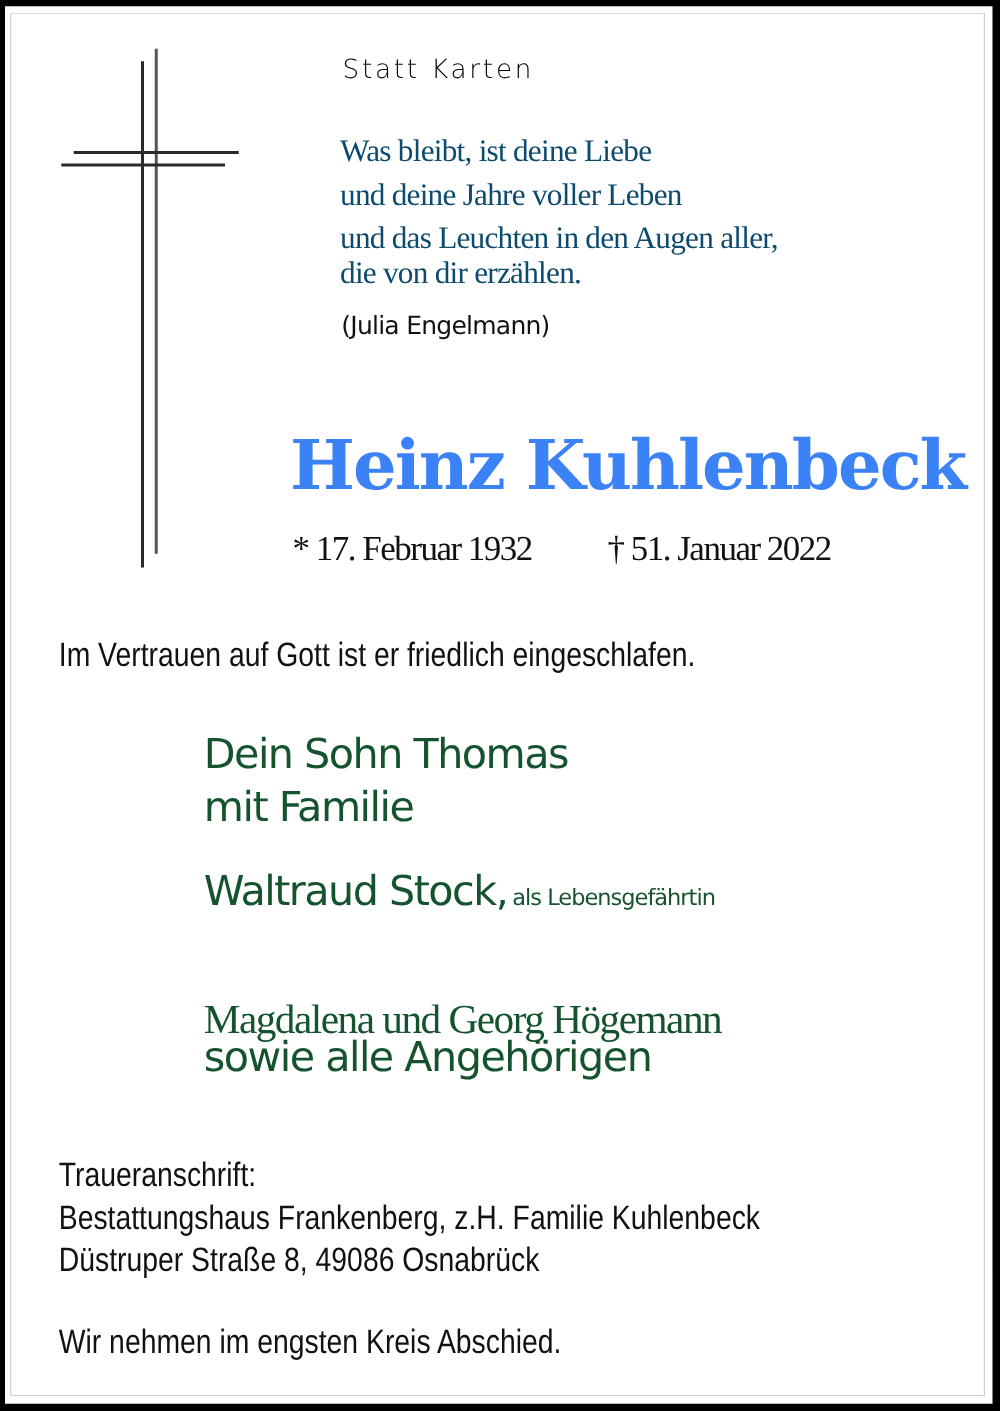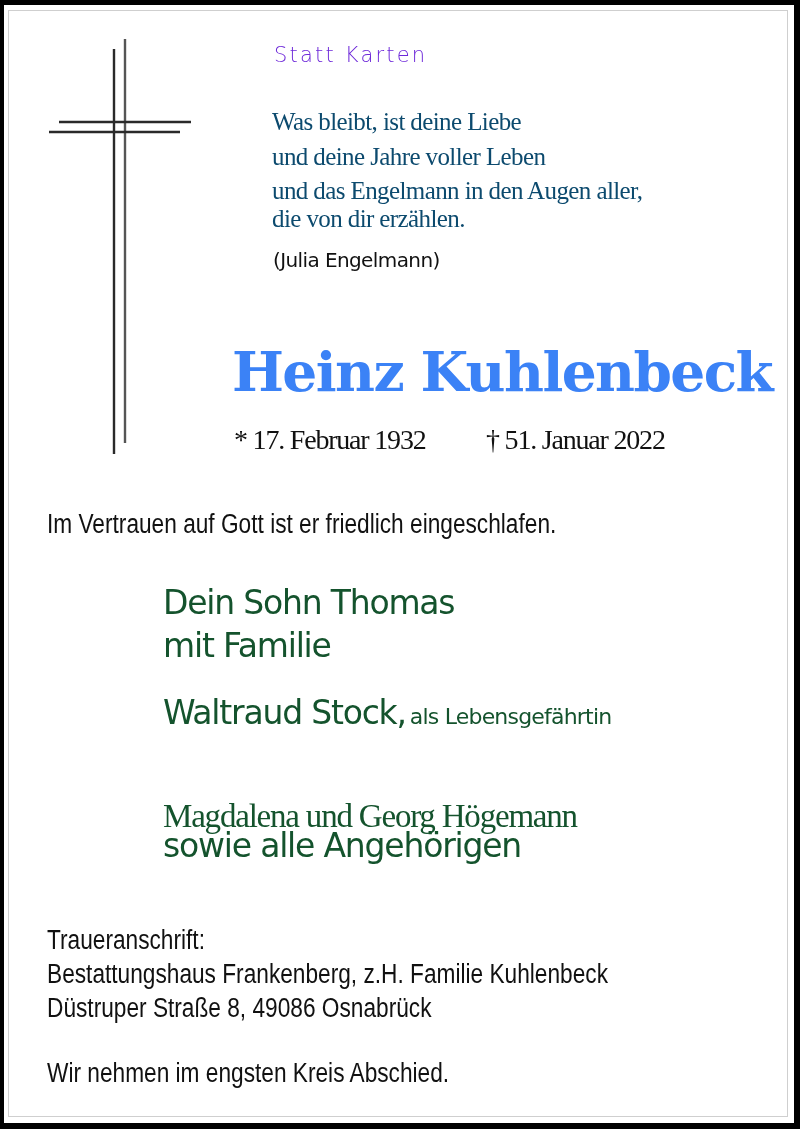--- a/index.html
+++ b/index.html
@@ -9,21 +9,21 @@
     box-sizing: border-box; background: #ffffff;
     border-top: 5px solid #000; border-bottom: 6px solid #000;
     border-left: 4px solid #000; border-right: 6px solid #000;
   }
   .inner-edge {
     position: absolute; left: 4px; top: 5px; right: 6px; bottom: 6px;
     box-shadow: inset 0 0 0 1px #cfcfcf; pointer-events: none;
   }
   .t { position: absolute; white-space: nowrap; color: #111; line-height: 1; margin: 0; }
 
-  .statt { left: 274px; top: 45px; font-size: 21px; letter-spacing: 2.2px; font-family: "DejaVu Sans", sans-serif; font-weight: 300; color:#6d28d9; }
+  .statt { left: 274px; top: 45px; font-size: 21px; letter-spacing: 2.2px; font-family: "DejaVu Sans", sans-serif; font-weight: 300; color:#000000; }
   .poem { left: 272px; font-size: 25px; font-family: Liberation Serif, serif; color:#0c4a6e; letter-spacing: -0.6px; }
   .poem.l1 { top: 109px; }
   .poem.l2 { top: 144px; }
   .poem.l3 { top: 178px; }
   .poem.l4 { top: 206px; }
   .author { left: 273px; top: 250px; font-size: 20px; font-family: "DejaVu Sans", sans-serif; letter-spacing: -0.6px; }
 
   .name { left: 232px; top: 344px; font-size: 55px; font-family: "DejaVu Serif", serif; letter-spacing: -1.6px; color:#3b82f6; }
   .date { top: 426px; font-size: 28px; font-family: Liberation Serif, serif; letter-spacing: -1.2px; color:#111; }
   .date.birth { left: 234px; }
@@ -31,21 +31,21 @@
 
   .cond { font-family: "Liberation Sans", sans-serif; transform-origin: left top; }
   .faith { left: 47px; top: 511px; font-size: 27px; transform: scaleX(0.84); }
 
   .fam { left: 163px; font-size: 33px; font-family: "DejaVu Sans", sans-serif; letter-spacing: -1.2px; color:#14532d; }
   .fam.f1 { top: 586px; }
   .fam.f2 { top: 629px; }
   .fam.f3 { top: 696px; }
   .fam.f4 { top: 800px; font-family: Liberation Serif, serif; }
   .fam.f5 { top: 829px; }
-  .role { font-size: 22px; letter-spacing: -0.8px; margin-left: 4px; }
+  .role { font-size: 18px; letter-spacing: -0.8px; margin-left: 4px; }
 
   .addr { left: 47px; font-size: 27px; transform: scaleX(0.84); }
   .addr.a1 { top: 927px; }
   .addr.a2 { top: 961px; }
   .addr.a3 { top: 995px; }
   .addr.a4 { top: 1060px; }
 
   svg.cross { position: absolute; left: 0; top: 0; }
 </style>
 </head>
@@ -61,21 +61,21 @@
     <line x1="125" y1="39" x2="125" y2="443" stroke="#555"></line>
     <line x1="59" y1="122" x2="191" y2="122"></line>
     <line x1="49" y1="132" x2="180" y2="132"></line>
   </g>
 </svg>
 
 <p class="t statt">Statt Karten</p>
 
 <p class="t poem l1">Was bleibt, ist deine Liebe</p>
 <p class="t poem l2">und deine Jahre voller Leben</p>
-<p class="t poem l3">und das Engelmann in den Augen aller,</p>
+<p class="t poem l3">und das Leuchten in den Augen aller,</p>
 <p class="t poem l4">die von dir erzählen.</p>
 <p class="t author">(Julia Engelmann)</p>
 
 <h1 class="t name">Heinz Kuhlenbeck</h1>
 
 <p class="t date birth">* 17. Februar 1932</p>
 <p class="t date death">† 51. Januar 2022</p>
 
 <p class="t cond faith">Im Vertrauen auf Gott ist er friedlich eingeschlafen.</p>
 

